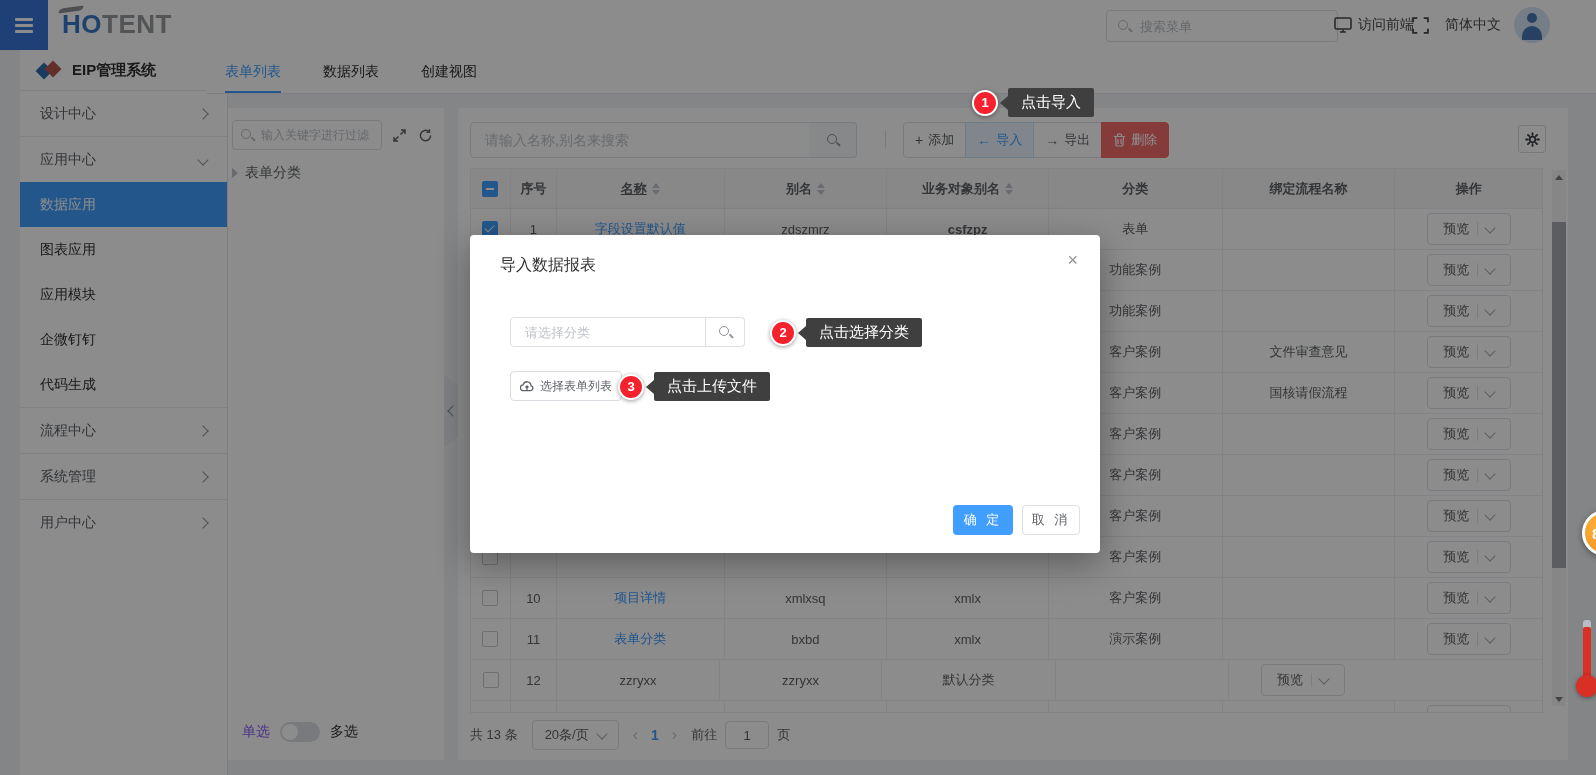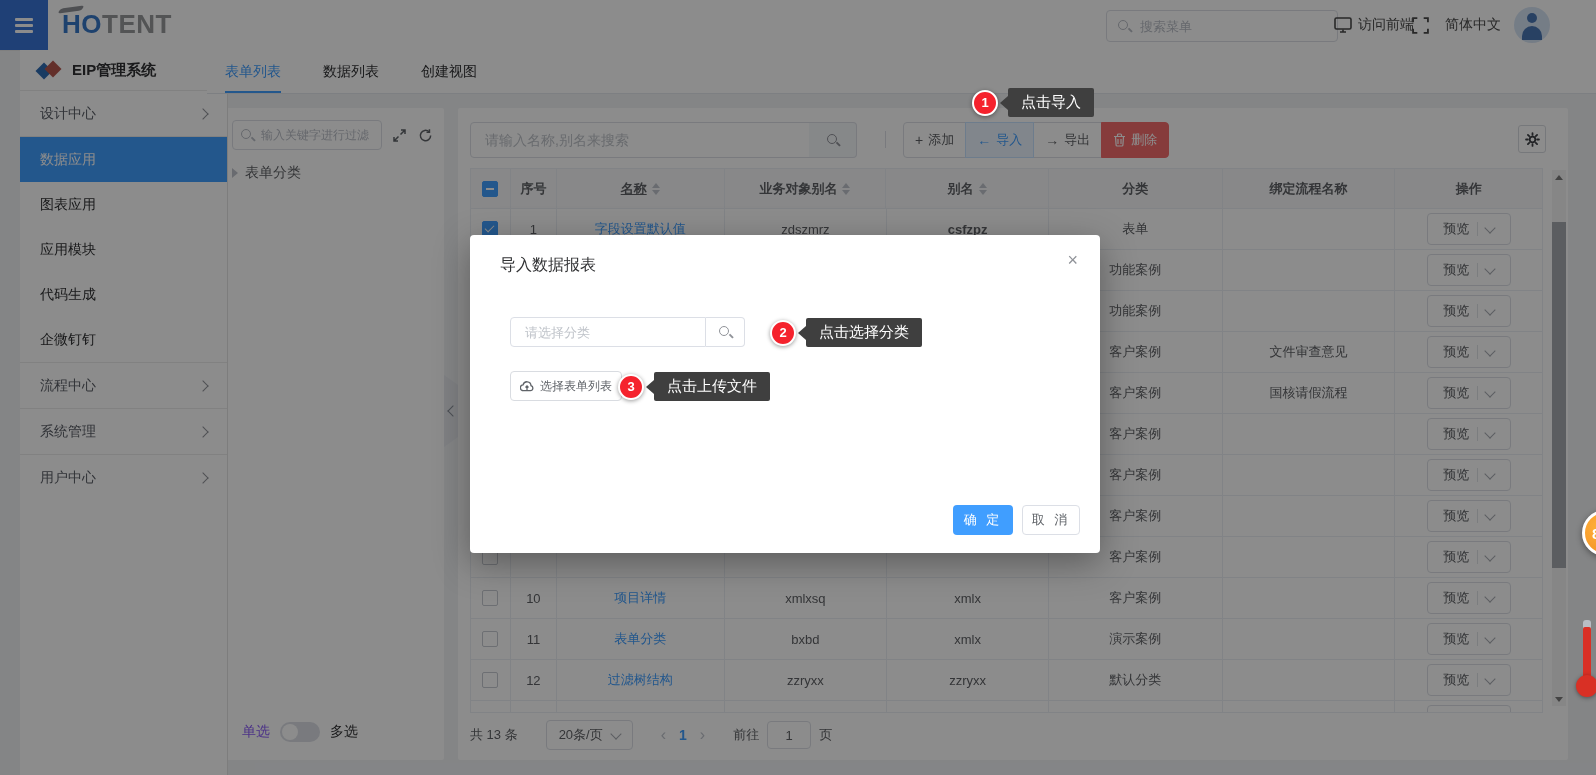--- a/index.html
+++ b/index.html
@@ -106,21 +106,21 @@
   .scrollbar{position:absolute;left:1094px;top:62px;width:14px;height:536px;background:#f5f5f5;}
   .sb-arrow{position:absolute;left:0;width:14px;height:14px;display:flex;align-items:center;justify-content:center;}
   .sb-arrow.up{top:0;}
   .sb-arrow.down{bottom:0;}
   .sb-arrow i{width:0;height:0;border-left:4px solid transparent;border-right:4px solid transparent;display:block;}
   .sb-arrow.up i{border-bottom:5px solid #7a7a7a;}
   .sb-arrow.down i{border-top:5px solid #7a7a7a;}
   .sb-thumb{position:absolute;left:0;top:52px;width:14px;height:346px;background:#a6aab0;cursor:pointer;}
 
   
-  .pagination{position:absolute;left:12px;top:607px;height:40px;display:flex;align-items:center;font-size:13px;color:#606266;gap:28px;}
+  .pagination{position:absolute;left:12px;top:607px;height:40px;display:flex;align-items:center;font-size:13px;color:#606266;gap:14px;}
   .pg-select{width:85px;height:28px;border:1px solid #dcdfe6;border-radius:4px;display:flex;align-items:center;justify-content:center;gap:9px;cursor:pointer;background:#fff;}
   .pg-nav{display:flex;align-items:center;gap:13px;font-size:15px;}
   .pg-prev,.pg-next{color:#c0c4cc;cursor:pointer;font-size:16px;}
   .pg-cur{color:#409eff;font-weight:bold;font-size:14px;cursor:pointer;}
   .goto{display:flex;align-items:center;gap:8px;}
   .goto input{width:44px;height:28px;border:1px solid #dcdfe6;border-radius:4px;text-align:center;font-size:13px;color:#606266;outline:none;box-sizing:border-box;}
 
   
   .dim{position:absolute;left:0;top:0;width:1596px;height:775px;background:rgba(0,0,0,0.45);z-index:40;}
   .modal{position:absolute;left:470px;top:235px;width:630px;height:318px;background:#fff;border-radius:4px;box-shadow:0 10px 35px rgba(0,0,0,.35);z-index:60;}
@@ -194,34 +194,38 @@
           <span class="diamond d-red"></span>
       </span>
       <span>EIP管理系统</span>
     </div>
     <div>
         <div class="menu-item">
           <span>设计中心</span>
           <span class="chev right"></span>
         </div>
         <div class="menu-divider"></div>
+        <div class="menu-item">
+          <span>应用中心</span>
+          <span class="chev down"></span>
+        </div>
         <div class="menu-item leaf active">
           <span>数据应用</span>
         </div>
         <div class="menu-item leaf">
           <span>图表应用</span>
         </div>
         <div class="menu-item leaf">
           <span>应用模块</span>
         </div>
         <div class="menu-item leaf">
+          <span>企微钉钉</span>
+        </div>
+        <div class="menu-item leaf">
           <span>代码生成</span>
-        </div>
-        <div class="menu-item leaf">
-          <span>企微钉钉</span>
         </div>
         <div class="menu-divider"></div>
         <div class="menu-item">
           <span>流程中心</span>
           <span class="chev right"></span>
         </div>
         <div class="menu-divider"></div>
         <div class="menu-item">
           <span>系统管理</span>
           <span class="chev right"></span>
@@ -319,34 +323,34 @@
             <div class="tcell" style="width: 46px;">
               <span>序号</span>
             </div>
             <div class="tcell" style="width: 168px; text-decoration: underline;">
               <span>名称</span>
               <span class="sorts">
                 <i class="up"></i>
                 <i class="dn"></i>
               </span>
             </div>
+            <div class="tcell" style="width: 163px;">
+              <span>别名</span>
+              <span class="sorts">
+                <i class="up"></i>
+                <i class="dn"></i>
+              </span>
+            </div>
             <div class="tcell" style="width: 162px;">
               <span>业务对象别名</span>
               <span class="sorts">
                 <i class="up"></i>
                 <i class="dn"></i>
               </span>
             </div>
-            <div class="tcell" style="width: 163px;">
-              <span>别名</span>
-              <span class="sorts">
-                <i class="up"></i>
-                <i class="dn"></i>
-              </span>
-            </div>
             <div class="tcell" style="width: 174px;">
               <span>分类</span>
             </div>
             <div class="tcell" style="width: 173px;">
               <span>绑定流程名称</span>
             </div>
             <div class="tcell" style="width: 147px;">
               <span>操作</span>
             </div>
           </div>
@@ -546,21 +550,20 @@
                 <span class="pv-div"></span>
                 <span class="chevdown"></span>
               </div>
             </div>
           </div>
           <div class="trow">
             <div class="tcell" style="width: 40px;">
               <span class="cb"></span>
             </div>
             <div class="tcell" style="width: 46px;">12</div>
-            <div class="tcell link" style="width: 168px;">过滤树结构</div>
             <div class="tcell" style="width: 163px;">zzryxx</div>
             <div class="tcell" style="width: 162px;">zzryxx</div>
             <div class="tcell" style="width: 174px;">默认分类</div>
             <div class="tcell" style="width: 173px;"></div>
             <div class="tcell" style="width: 147px;">
               <div class="preview-btn">
                 <span>预览</span>
                 <span class="pv-div"></span>
                 <span class="chevdown"></span>
               </div>

